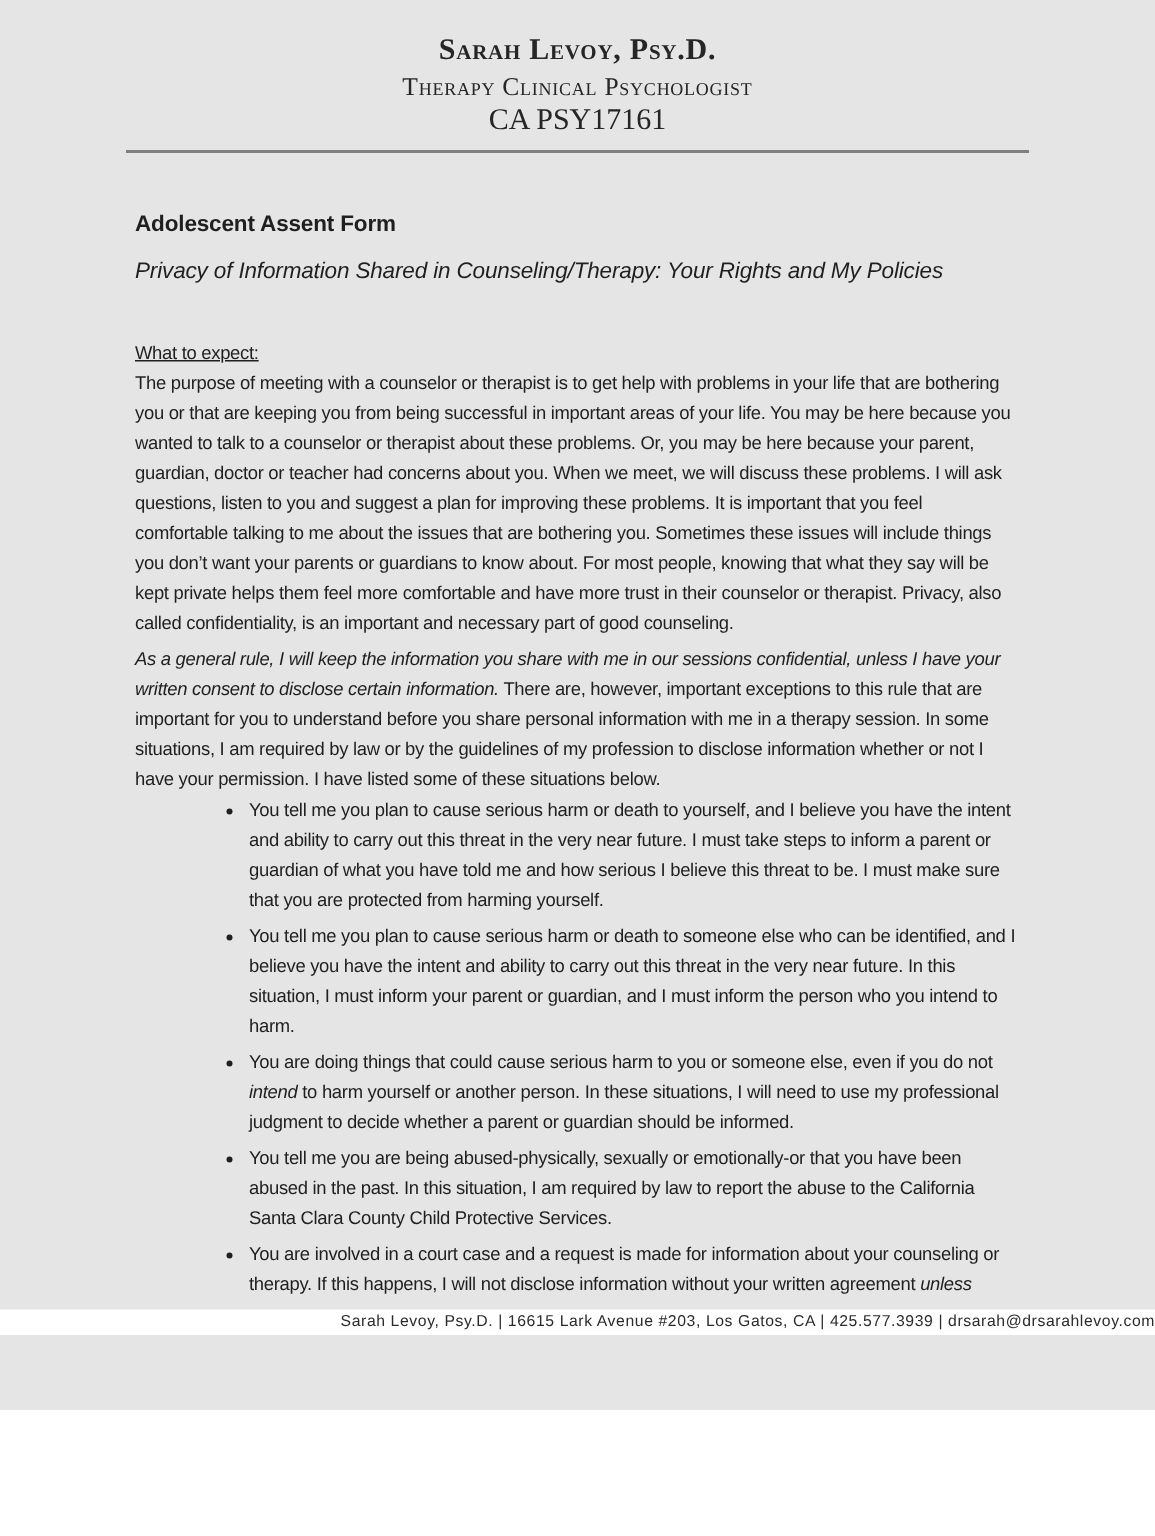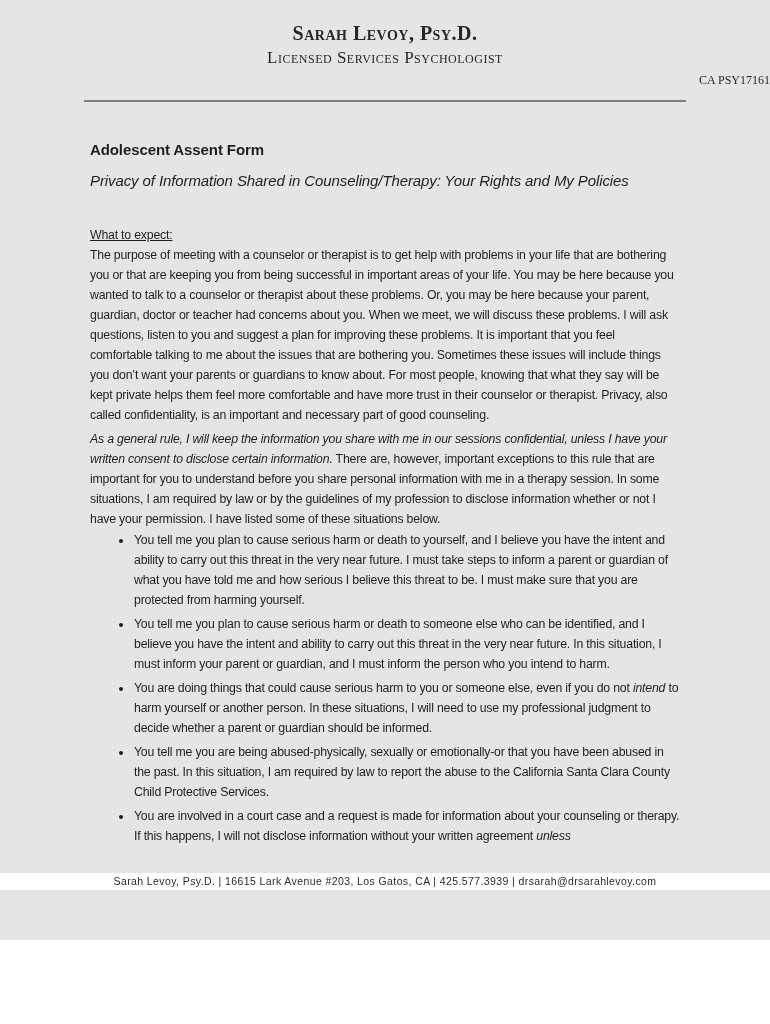--- a/index.html
+++ b/index.html
@@ -27,23 +27,22 @@
     letter-spacing: 0.5px;
     line-height: 26px;
   }
   .lh-title {
     font-size: 17px;
     font-variant: small-caps;
     letter-spacing: 0.5px;
     line-height: 23px;
   }
   .lh-license {
-    font-size: 12px;
+    font-size: 20px;
     line-height: 23px;
-    text-align: right;
   }
   .rule {
     margin: 8px 84px 0 84px;
     border-top: 2px solid #7f7f7f;
   }
 
   
   main {
     margin: 0 90px;
     font-size: 12.3px;
@@ -68,44 +67,45 @@
   .mt-para { margin-top: 4px; }
   .underline { text-decoration: underline; text-align: right; }
 
   ul.bullets {
     margin: 1px 0 0 0;
     padding-left: 43px;
   }
   ul.bullets li {
     margin-bottom: 4px;
     padding-left: 1px;
+    margin-left: 32px;
   }
 
   
   footer {
     position: absolute;
     left: 0;
     bottom: 50px;
     width: 100%;
-    text-align: center;
+    text-align: right;
     font-size: 10.5px;
     letter-spacing: 0.4px;
     line-height: 17px;
     color: #2b2b2b;
     background: #ffffff;
   }
 </style>
 </head>
 <body>
 
 <div class="page">
 
   <header class="letterhead">
     <div class="lh-name">Sarah Levoy, Psy.D.</div>
-    <div class="lh-title">Licensed Services Psychologist</div>
+    <div class="lh-title">Therapy Clinical Psychologist</div>
     <div class="lh-license">CA PSY17161</div>
   </header>
 
   <div class="rule"></div>
 
   <main>
     <h1 class="form-title">Adolescent Assent Form</h1>
     <h2 class="form-subtitle">Privacy of Information Shared in Counseling/Therapy: Your Rights and My Policies</h2>
 
     <p class="mt-section">

